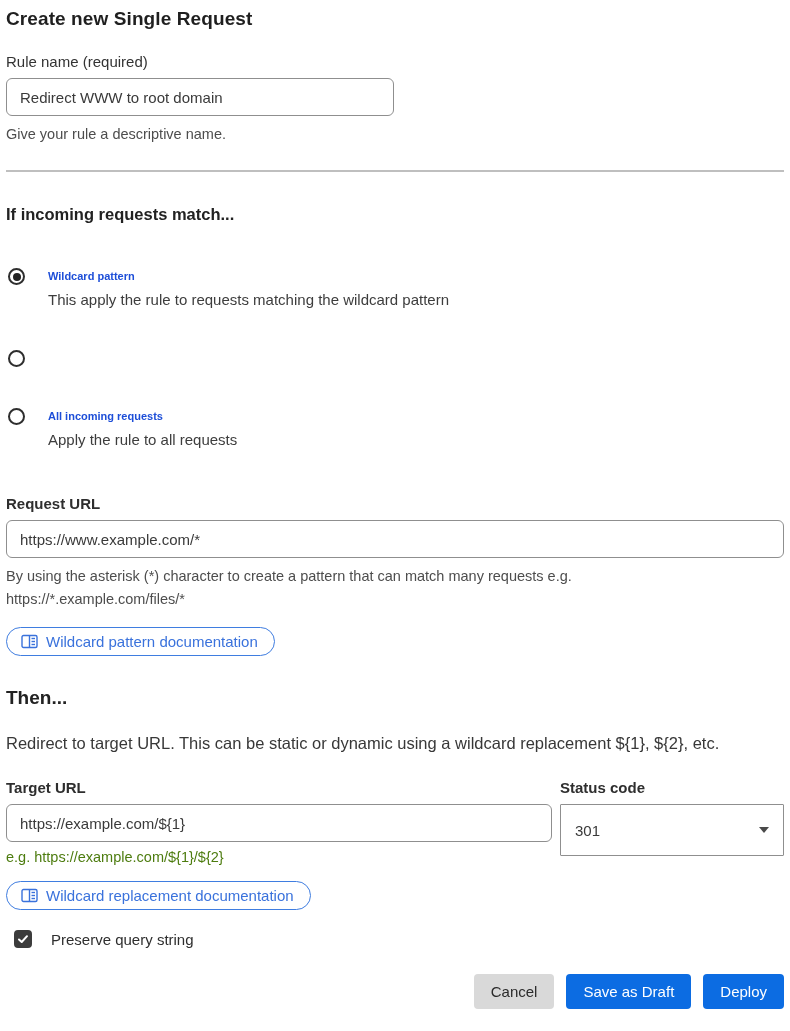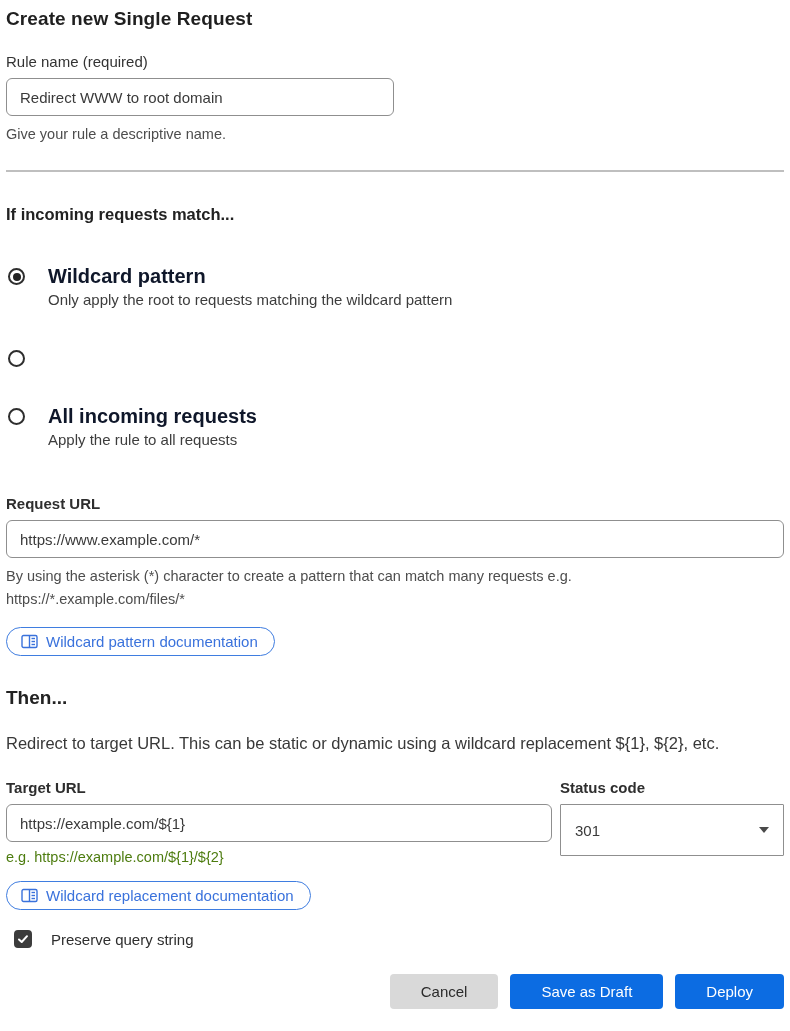--- a/index.html
+++ b/index.html
@@ -49,21 +49,21 @@
   }
   .radio-circle.on::after {
     content: "";
     position: absolute;
     left: 2.5px; top: 2.5px;
     width: 8px; height: 8px;
     border-radius: 50%;
     background: #222;
   }
   .radio-texts { margin-left: 23px; }
-  .radio-label { font-size: 20px; font-weight: bold; color: #0f172a; line-height: 18px; }
+  .radio-label { font-size: 11px; font-weight: bold; color: #1d4ed8; line-height: 18px; }
   .radio-desc { font-size: 15px; color: #3d3d3d; margin-top: 6px; line-height: 18px; }
   .bold-label { font-size: 15px; font-weight: bold; color: #2e2e2e; }
   .request-url-label { margin-top: 46px; }
   .pill-button {
     display: inline-flex;
     align-items: center;
     gap: 8px;
     margin-top: 16px;
     height: 29px;
     padding: 0 16px 0 14px;
@@ -113,21 +113,21 @@
   }
   .checkbox.on { background: #3c3c3c; }
   .checkbox-label { font-size: 15px; color: #2e2e2e; margin-left: 19px; }
   .footer { display: flex; justify-content: flex-end; gap: 12px; margin-top: 26px; }
   .btn {
     height: 35px;
     border: none;
     border-radius: 4px;
     font-size: 15px;
     font-family: "Liberation Sans", sans-serif;
-    padding: 0 31px;
+    padding: 0 17px;
     cursor: pointer;
   }
   .btn-cancel { background: #d9d9d9; color: #2b2b2b; }
   .btn-primary { background: #0c6ce2; color: #ffffff; }
   .book-icon { flex: 0 0 auto; display: inline-flex; }
 </style>
 </head>
 <body>
 
 
@@ -140,21 +140,21 @@
 
 <hr class="divider">
 
 <h2 class="section-heading">If incoming requests match...</h2>
 
 <div class="radio-group">
   <div class="radio-option">
     <span class="radio-circle on"></span>
     <span class="radio-texts">
       <div class="radio-label">Wildcard pattern</div>
-      <div class="radio-desc">Only apply the root to requests matching the wildcard pattern</div>
+      <div class="radio-desc">This apply the rule to requests matching the wildcard pattern</div>
     </span>
   </div>
   <div class="radio-option">
     <span class="radio-circle"></span>
   </div>
   <div class="radio-option">
     <span class="radio-circle"></span>
     <span class="radio-texts">
       <div class="radio-label">All incoming requests</div>
       <div class="radio-desc">Apply the rule to all requests</div>

